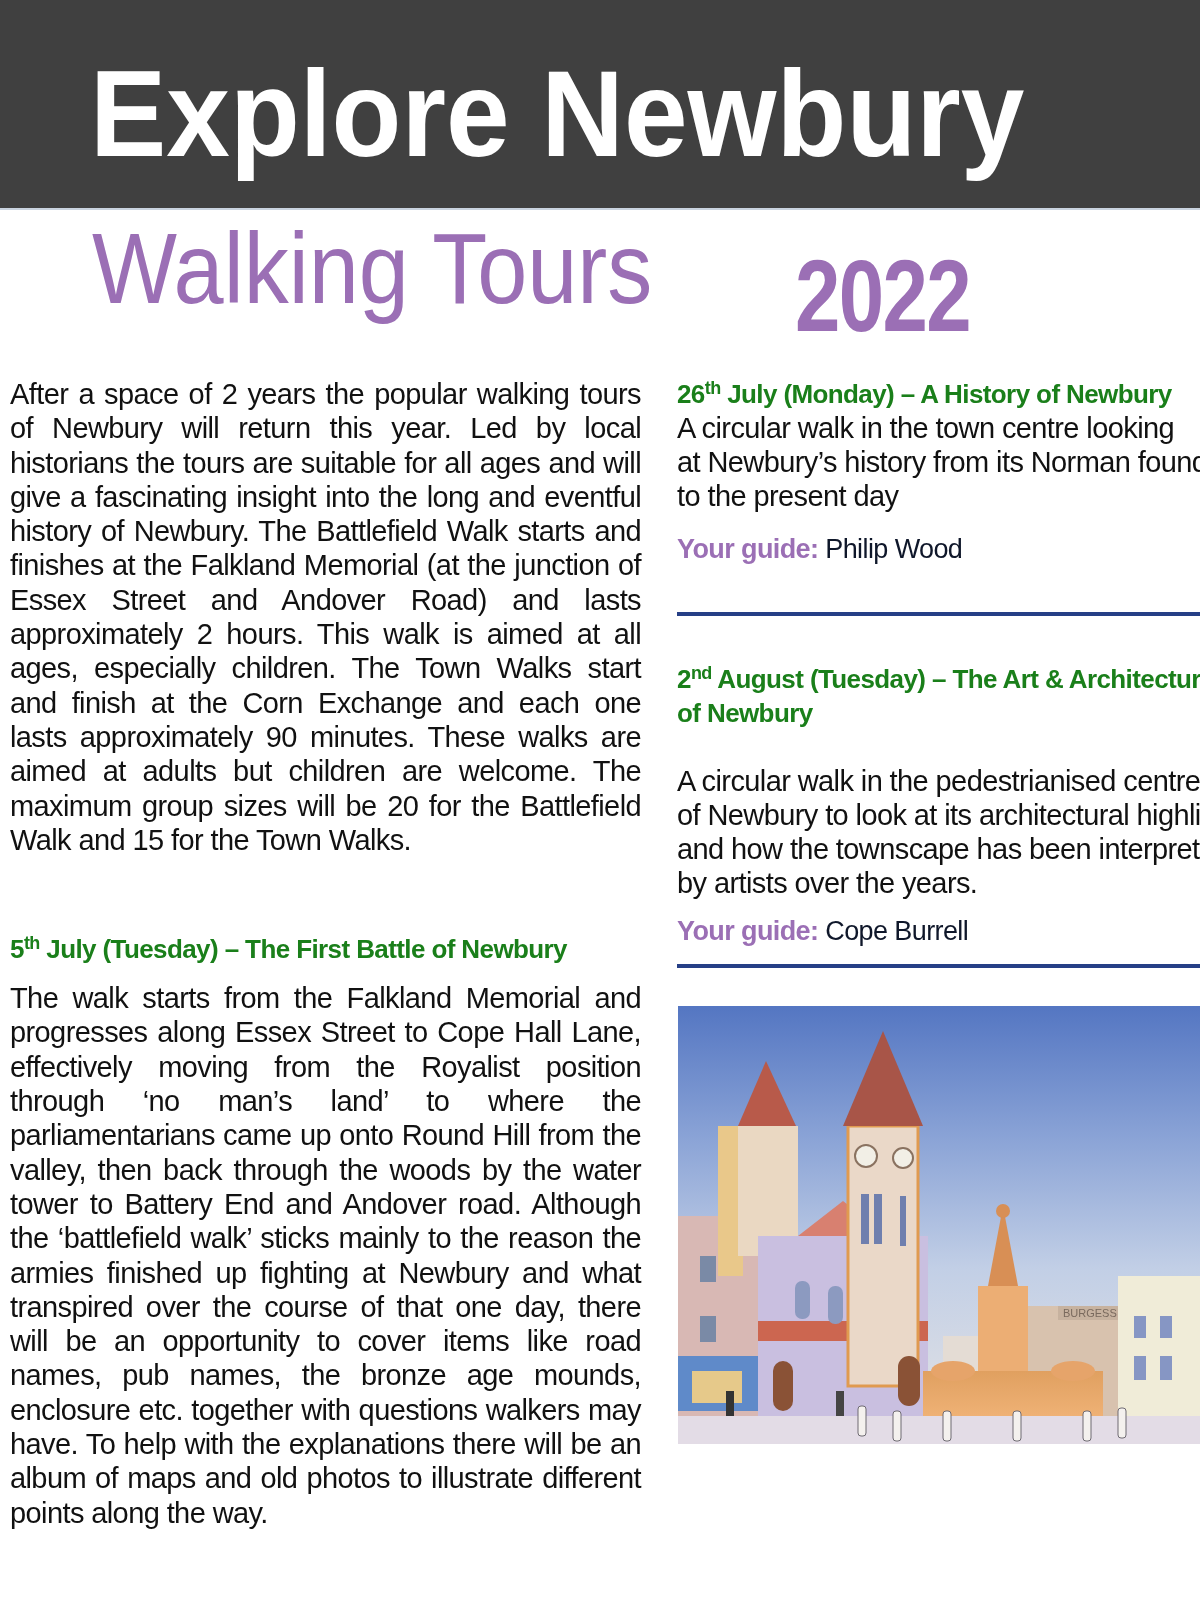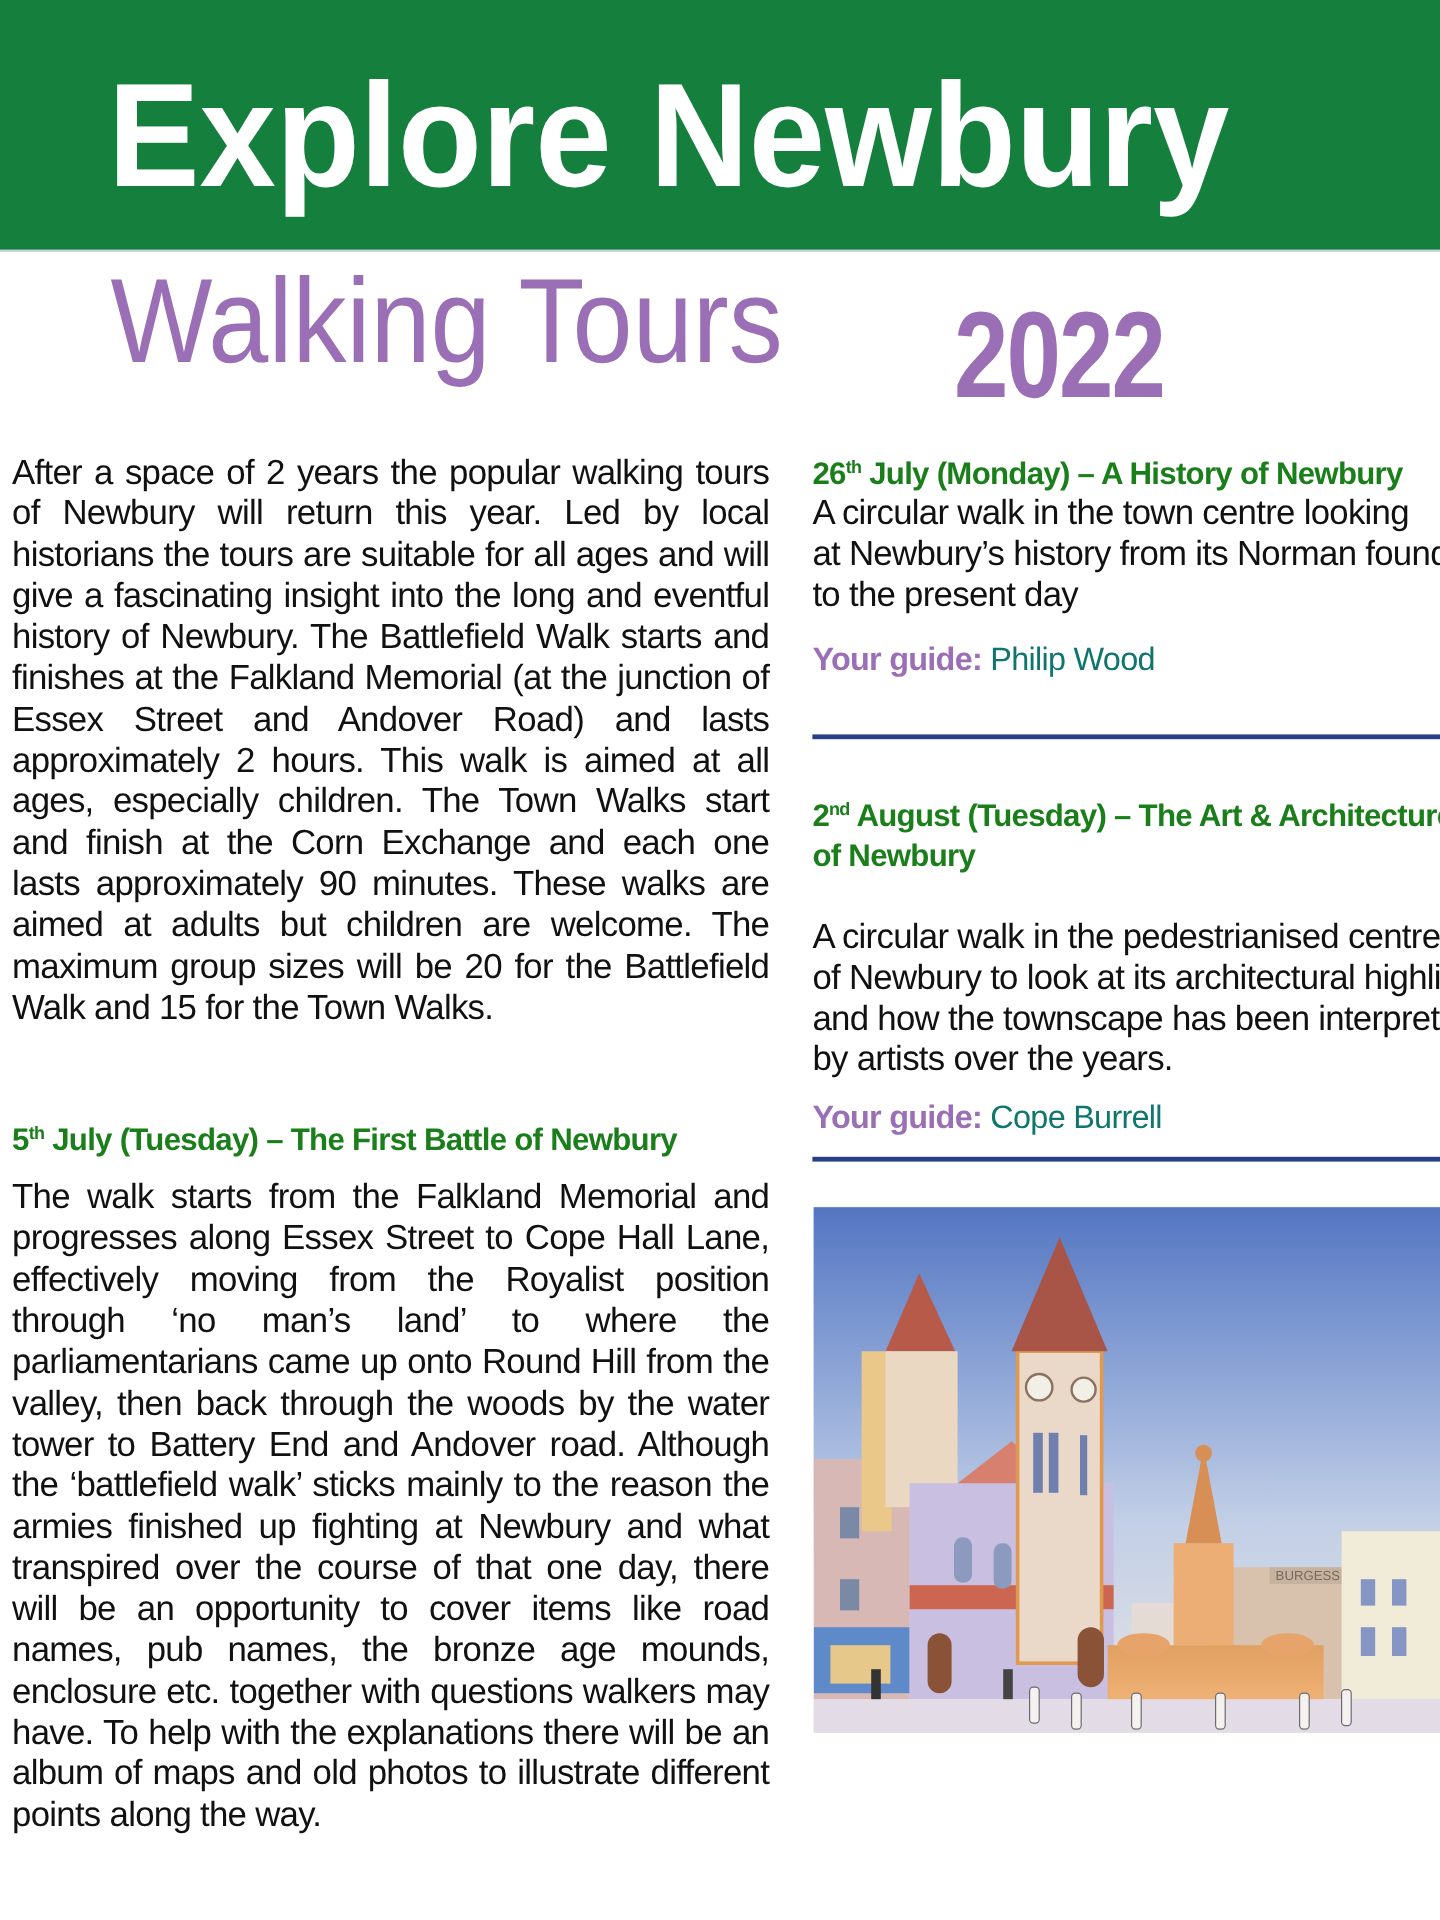--- a/index.html
+++ b/index.html
@@ -13,21 +13,21 @@
       position: relative;
       overflow: hidden;
       font-family: "Liberation Sans", sans-serif;
       color: #111111;
     }
     .header-band {
       position: absolute;
       left: 0; top: 0;
       width: 1200px;
       height: 208px;
-      background: #15803d;
+      background: #404040;
       border-bottom: 2px solid #c9d3df;
     }
     .main-title {
       position: absolute;
       left: 90px;
       top: 52px;
       font-family: "Liberation Sans", sans-serif;
       font-weight: bold;
       font-size: 123px;
       line-height: 1;
@@ -98,38 +98,38 @@
       line-height: 34px;
       color: #1a7f1a;
       margin: 0;
       letter-spacing: -0.6px;
       white-space: nowrap;
     }
     .tour-heading.wrap {
       white-space: normal;
     }
     .tour-heading sup {
-      font-size: 15px;
+      font-size: 18px;
       vertical-align: 9px;
       line-height: 0;
     }
     .guide-line {
       font-family: "Liberation Sans", sans-serif;
       font-size: 27px;
       line-height: 34px;
       margin: 0;
       letter-spacing: -0.6px;
       white-space: nowrap;
     }
     .guide-label {
       font-weight: bold;
       color: #9b6fb5;
     }
     .guide-name {
-      color: #0f766e;
+      color: #0f172a;
     }
     .divider {
       height: 4px;
       background: #263f86;
       width: 530px;
     }
     .painting {
       position: absolute;
       left: 678px;
       top: 1006px;

